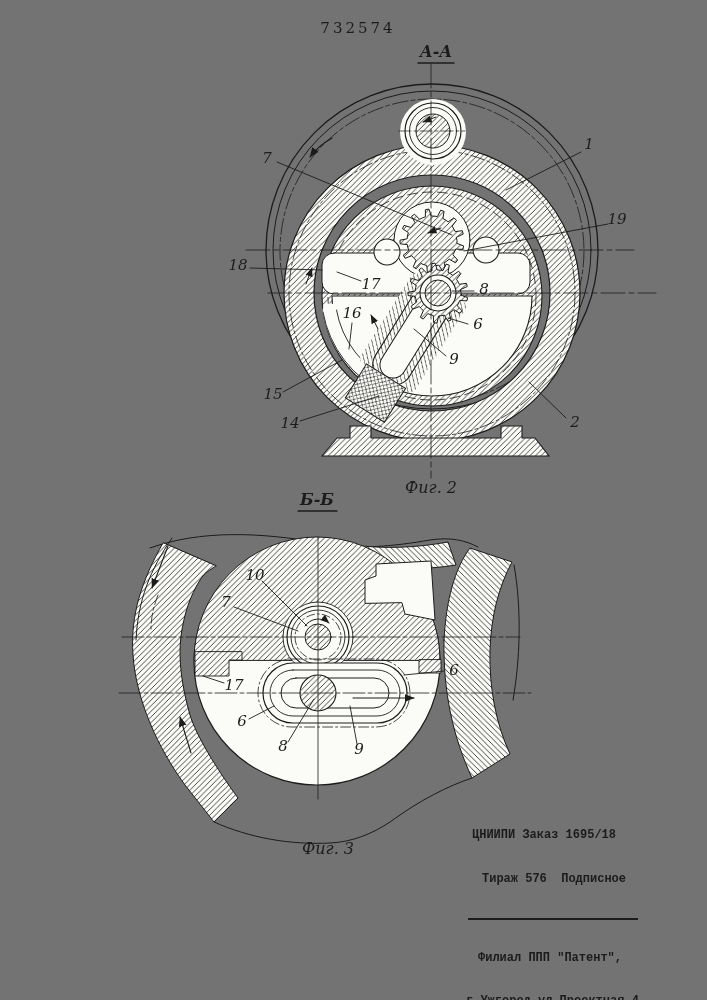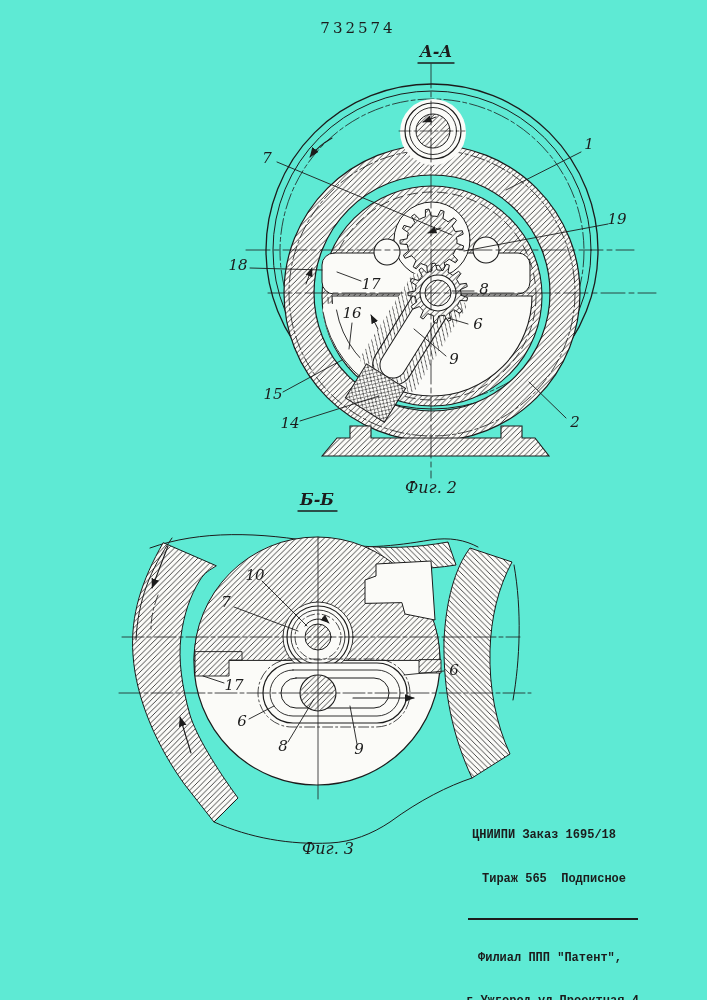--- a/index.html
+++ b/index.html
@@ -1,16 +1,16 @@
 <!DOCTYPE html>
 <html><head>
 <meta charset="utf-8">
 <style>
   html,body{margin:0;padding:0;background:#e8e8e6;}
-  .sheet{position:relative;width:707px;height:1000px;background:#5eead4;margin:0 auto;overflow:hidden;
+  .sheet{position:relative;width:707px;height:1000px;background:#737373;margin:0 auto;overflow:hidden;
          font-family:"DejaVu Serif", serif;}
   .sheet svg{position:absolute;left:0;top:0;}
   
   .co{font:italic 15px "DejaVu Serif", serif;fill:#1c1c1c;text-anchor:middle;}
   .lbl{font:italic 700 16px "DejaVu Serif", serif;fill:#1c1c1c;text-anchor:middle;}
   .cap{font:italic 16px "DejaVu Serif", serif;fill:#1c1c1c;text-anchor:middle;}
   .pn{font:15px "DejaVu Serif", serif;fill:#1c1c1c;text-anchor:middle;letter-spacing:3px;}
   
   .imprint{position:absolute;left:466px;top:800px;width:200px;color:#1c1c1c;
            font-family:"Liberation Mono", monospace;font-size:12px;font-weight:700;
@@ -220,18 +220,18 @@
     <text class="co" x="359" y="754">9</text>
 
     <text class="lbl" x="317" y="505">Б-Б</text>
     <line x1="298" y1="511" x2="337" y2="511" stroke="#1c1c1c" stroke-width="1.4"></line>
     <text class="cap" x="328" y="854">Фиг. 3</text>
   </g>
 </svg>
 
 <div class="imprint">
   <div class="l1">ЦНИИПИ Заказ 1695/18</div>
-  <div class="l2">Тираж 565  Подписное</div>
+  <div class="l2">Тираж 576  Подписное</div>
   <div class="rule"></div>
   <div class="l3">Филиал ППП "Патент",</div>
   <div class="l4">г.Ужгород,ул.Проектная,4</div>
 </div>
 </div>
 
 </body></html>

